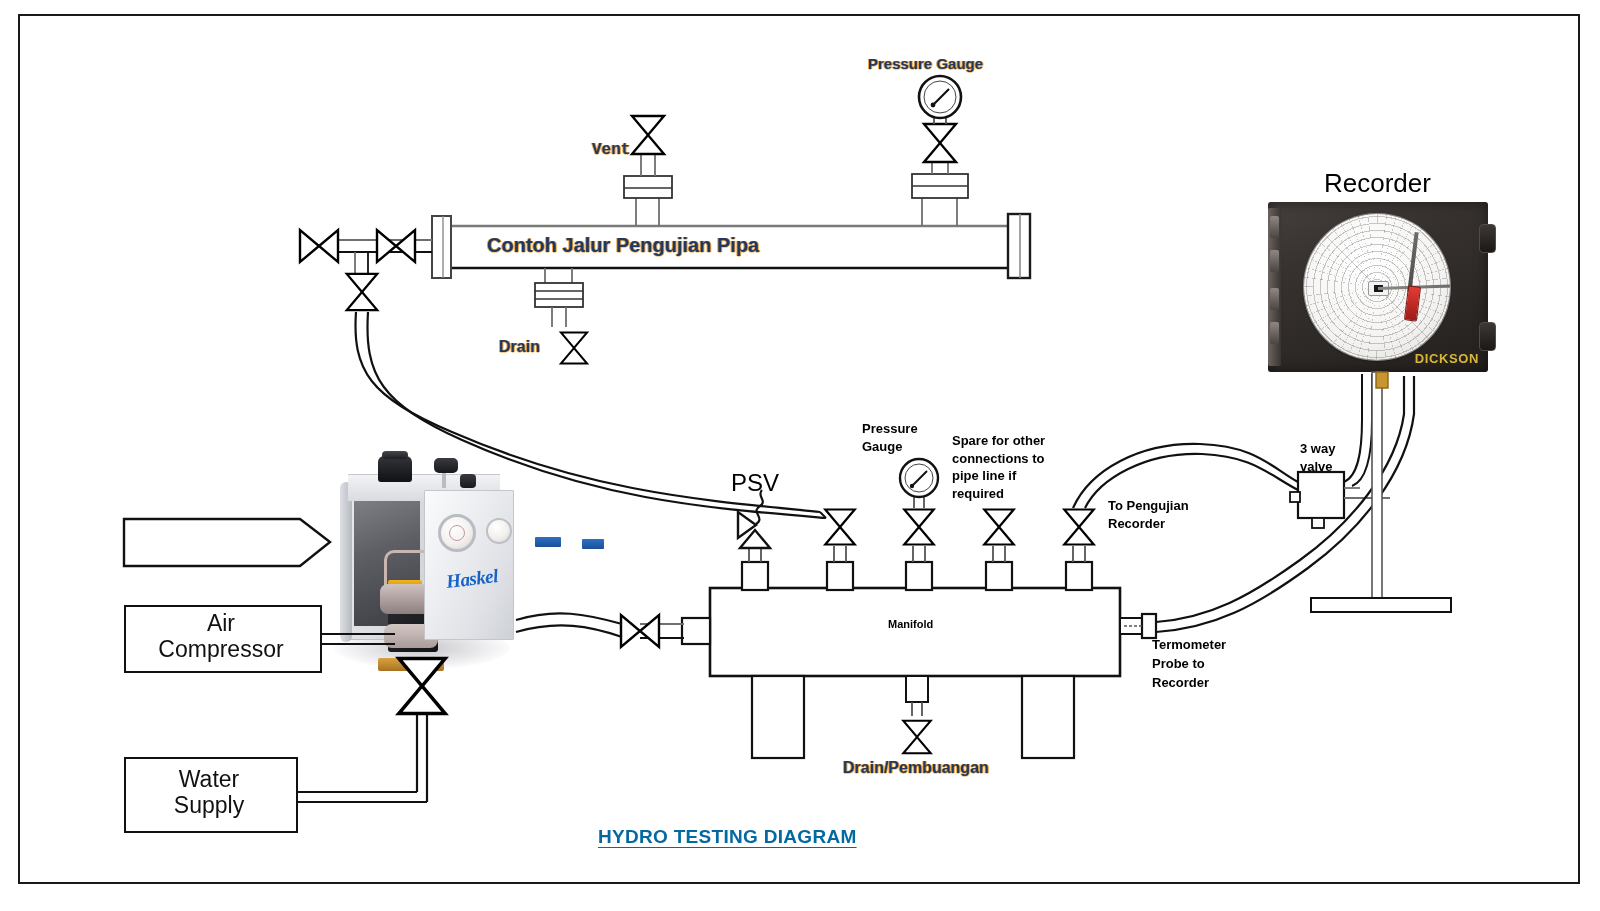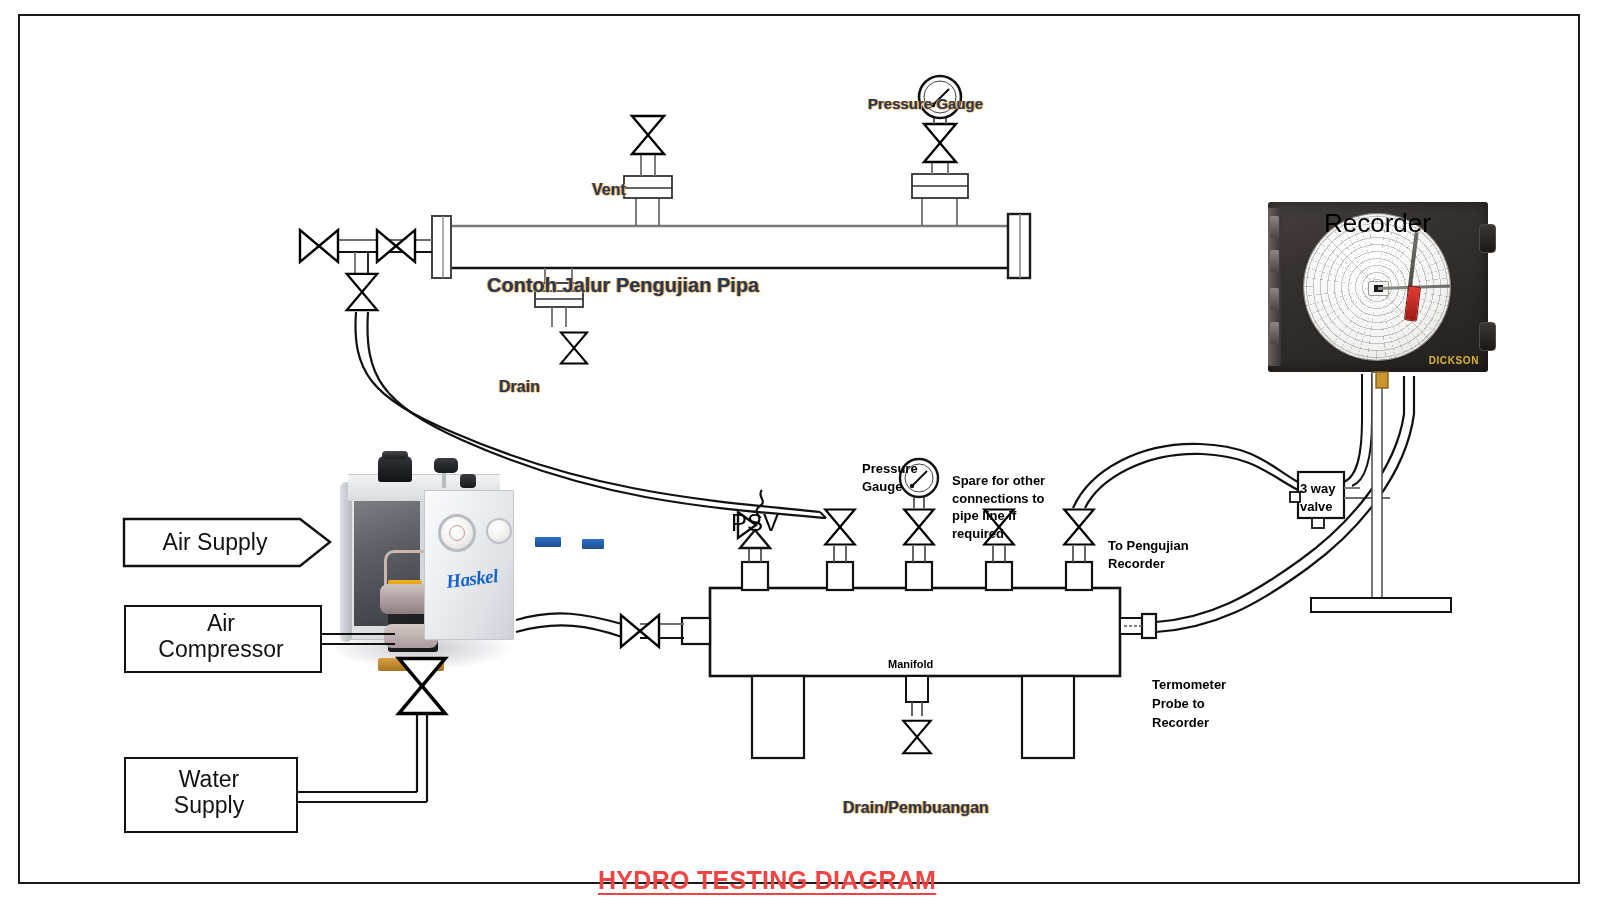--- a/index.html
+++ b/index.html
@@ -10,30 +10,30 @@
     position:relative;
   }
   #stage{position:absolute;inset:0;width:1600px;height:911px;}
   #frame{
     position:absolute;left:18px;top:14px;width:1562px;height:870px;
     border:2px solid #1a1a1a;box-sizing:border-box;background:#fff;
   }
   svg.layer{position:absolute;left:0;top:0;width:1600px;height:911px;overflow:visible;}
 
   
-  .lbl{position:absolute;white-space:pre;margin-top:40px;}
+  .lbl{position:absolute;white-space:pre;}
   .navy{
     color:#1f3864;font-weight:bold;
     font-family:"Liberation Sans", sans-serif;
     text-shadow:1px 0 0 #e8a33d, -1px 0 0 #e8a33d, 0 1px 0 rgba(232,163,61,.55);
   }
   .plainblk{color:#000;font-family:"Liberation Sans", sans-serif;}
   .boldblk{color:#000;font-weight:bold;font-family:"Liberation Sans", sans-serif;}
   .title{
-    color:#ef4444;font-weight:bold;font-size:25px;letter-spacing:.3px;
+    color:#0369a1;font-weight:bold;font-size:19px;letter-spacing:.3px;
     text-decoration:underline;text-underline-offset:4px;
   }
   .boxtxt{
     position:absolute;display:flex;align-items:center;justify-content:center;
     text-align:center;color:#111;font-size:23px;line-height:1.12;
     font-family:"Liberation Sans", sans-serif;box-sizing:border-box;
   }
 
   
   .rectbox{border:2px solid #111;background:#fff;}
@@ -181,21 +181,21 @@
     position:absolute;left:143px;top:30px;width:4px;height:60px;
     background:linear-gradient(180deg,#6e6c69,#4d4b49);transform:rotate(7deg);
   }
   .recorder .pen{
     position:absolute;left:138px;top:84px;width:11px;height:33px;border-radius:2px;
     background:linear-gradient(180deg,#e23b33,#9e1b16);
     border:1px solid #7d1511;transform:rotate(7deg);
   }
   .recorder .brand{
     position:absolute;right:9px;bottom:6px;
-    color:#d8b63a;font-size:10px;font-weight:bold;letter-spacing:.6px;
+    color:#d8b63a;font-size:13px;font-weight:bold;letter-spacing:.6px;
     font-family:"Liberation Sans", sans-serif;
     margin-left:40px;
   }
 </style>
 </head>
 <body>
 
 <div id="stage">
 
   <div id="frame"></div>
@@ -455,33 +455,32 @@
     <g>
       <line x1="318" y1="634" x2="395" y2="634" stroke="#111" stroke-width="2"></line>
       <line x1="318" y1="644" x2="395" y2="644" stroke="#111" stroke-width="2"></line>
     </g>
 
     <g>
       <polygon points="124,519 300,519 330,542 300,566 124,566" fill="#fff" stroke="#111" stroke-width="2.4"></polygon>
     </g>
   </svg>
 
-  <div class="boxtxt" style="left:124px;top:519px;width:182px;height:47px;">Air Supply</div>
 
   <div class="rectbox" style="position:absolute;left:124px;top:605px;width:194px;height:64px;"></div>
   <div class="boxtxt" style="left:124px;top:605px;width:194px;height:64px;white-space:pre-line;">Air
 Compressor</div>
 
   <div class="rectbox" style="position:absolute;left:124px;top:757px;width:170px;height:72px;"></div>
   <div class="boxtxt" style="left:124px;top:757px;width:170px;height:72px;white-space:pre-line;">Water
 Supply</div>
 
   <div class="lbl navy" style="left:487px;top:234px;font-size:20px;">Contoh Jalur Pengujian Pipa</div>
 
-  <div class="lbl navy" style="left:592px;top:141px;font-size:16px;">Vent</div>
+  <div class="lbl navy" style="left:592px;top:141px;font-size:16px;font-family:Liberation Mono, monospace;">Vent</div>
 
   <div class="lbl navy" style="left:499px;top:338px;font-size:16px;">Drain</div>
 
   <div class="lbl navy" style="left:868px;top:55px;font-size:15px;">Pressure Gauge</div>
 
   <div class="lbl plainblk" style="left:731px;top:469px;font-size:24px;">PSV</div>
 
   <div class="lbl boldblk" style="left:862px;top:420px;font-size:13px;line-height:1.35;white-space:pre-line;">Pressure
 Gauge</div>
 

